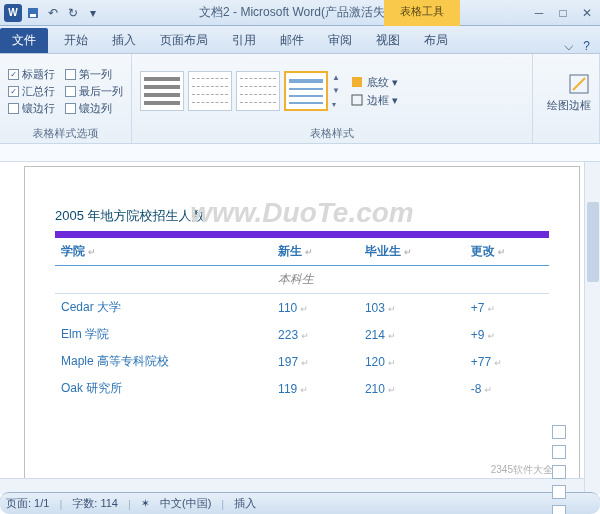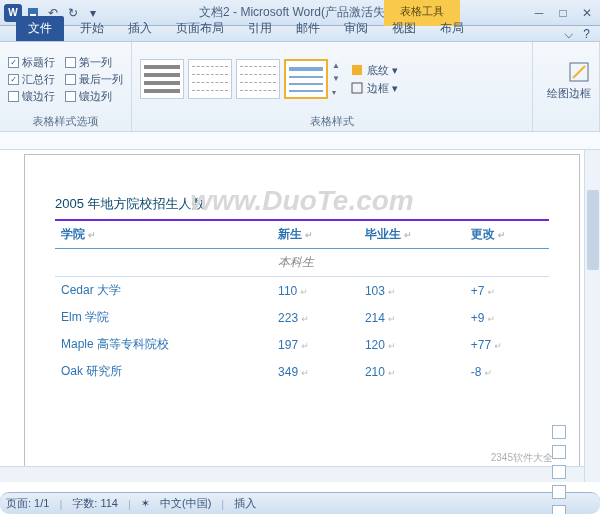--- a/index.html
+++ b/index.html
@@ -5,21 +5,21 @@
 * { box-sizing: border-box; margin: 0; padding: 0; font-family: "Microsoft YaHei", "Segoe UI", sans-serif; }
 body { width: 600px; height: 514px; background: #fff; overflow: hidden; font-size: 12px; }
 .titlebar { height: 26px; background: linear-gradient(#e6eff8,#d4e3f4); display: flex; align-items: center; border-bottom: 1px solid #9db4cf; position: relative; }
 .qat { display: flex; align-items: center; gap: 2px; padding: 0 4px; }
 .qat .wicon { width: 18px; height: 18px; background: #2b579a; border-radius: 3px; display: flex; align-items: center; justify-content: center; color: #fff; font-size: 10px; font-weight: bold; }
 .qat .btn { width: 18px; height: 18px; display: flex; align-items: center; justify-content: center; color: #3b5375; }
 .title { position: absolute; left: 50%; transform: translateX(-50%); color: #4a6280; font-size: 12px; }
 .context-tab { position: absolute; right: 140px; top: 0; height: 26px; background: #f8c94a; color: #5a4a1a; padding: 4px 16px; font-size: 11px; }
 .winctrl { position: absolute; right: 6px; display: flex; gap: 10px; color: #4a6280; }
 .winctrl span { width: 14px; text-align: center; cursor: default; }
-.tabs { height: 16px; background: linear-gradient(#e6eff8,#d4e3f4); display: flex; align-items: flex-end; border-bottom: 1px solid #b8c9dd; padding-left: 16px; position: relative; }
+.tabs { height: 28px; background: linear-gradient(#e6eff8,#d4e3f4); display: flex; align-items: flex-end; border-bottom: 1px solid #b8c9dd; padding-left: 0; position: relative; }
 .tab { padding: 4px 12px; color: #3b5375; font-size: 12px; cursor: default; }
 .tab.file { background: #2b579a; color: #fff; border-radius: 2px 2px 0 0; margin-right: 4px; }
 .tab.active { background: #fff; border: 1px solid #b8c9dd; border-bottom: none; border-radius: 2px 2px 0 0; }
 .tabhelp { position: absolute; right: 10px; display: flex; gap: 10px; color: #3b5375; }
 .ribbon { height: 90px; background: linear-gradient(#f4f8fc,#e8f0f8); border-bottom: 1px solid #c9d8e8; display: flex; }
 .group { border-right: 1px solid #d0dceb; padding: 4px 8px 2px; display: flex; flex-direction: column; justify-content: space-between; }
 .group-body { flex: 1; display: flex; align-items: center; gap: 6px; }
 .group-label { text-align: center; color: #5a6f8a; font-size: 11px; padding-top: 2px; }
 .checks { display: grid; grid-template-columns: auto auto; gap: 2px 10px; }
 .ck { display: flex; align-items: center; gap: 3px; color: #3b5375; font-size: 11px; }
@@ -39,21 +39,21 @@
 .doc-area { position: relative; height: 332px; background: #fff; overflow: hidden; }
 .scrollbar-v { position: absolute; right: 0; top: 0; width: 16px; height: 100%; background: #eef3f9; border-left: 1px solid #d0dceb; }
 .scrollbar-v .thumb { position: absolute; top: 40px; left: 2px; width: 12px; height: 80px; background: #c5d4e5; border-radius: 2px; }
 .scrollbar-h { position: absolute; bottom: 0; left: 0; right: 16px; height: 16px; background: #eef3f9; border-top: 1px solid #d0dceb; }
 .page { background: #fff; border: 1px solid #c0c0c0; margin: 4px 20px 0 24px; padding: 40px 30px 0; position: relative; height: 340px; }
 .watermark { position: absolute; top: 30px; left: 0; right: 0; text-align: center; font-size: 28px; font-style: italic; color: #d8d8d8; font-weight: bold; pointer-events: none; }
 .caption { font-size: 13px; color: #0c4a6e; margin-bottom: 6px; }
 .wm-logo { position: absolute; right: 26px; bottom: 28px; font-size: 10px; color: #b0b0b0; }
 .tbl { width: 100%; border-collapse: collapse; }
 .tbl th, .tbl td { text-align: left; padding: 5px 6px; font-size: 12px; color: #2e74b5; position: relative; }
-.tbl th { border-top: 2px solid #6d28d9; border-bottom: 1px solid #5b9bd5; font-weight: bold; }
+.tbl th { border-top: 7px solid #6d28d9; border-bottom: 1px solid #5b9bd5; font-weight: bold; }
 .tbl .sub td { font-style: italic; color: #888; border-bottom: 1px solid #d0dceb; }
 .tbl td.num::after, .tbl th::after { content: "↵"; font-size: 9px; color: #bbb; margin-left: 3px; }
 .statusbar { height: 22px; background: linear-gradient(#e6eff8,#cfdff0); border-top: 1px solid #9db4cf; display: flex; align-items: center; font-size: 11px; color: #3b5375; padding: 0 6px; gap: 10px; position: absolute; bottom: 0; left: 0; right: 0; border-radius: 9px; }
 .statusbar .sep { color: #9db4cf; }
 .statusbar .right { margin-left: auto; display: flex; align-items: center; gap: 6px; flex-direction: column; }
 .zoom-slider { width: 70px; height: 4px; background: #b0c2d8; position: relative; }
 .zoom-slider .zt { position: absolute; left: 50%; top: -3px; width: 8px; height: 10px; background: #6a88ab; border-radius: 2px; }
 .viewbtn { width: 14px; height: 14px; border: 1px solid #9db4cf; background: #fff; }
 </style>
 </head>
@@ -222,21 +222,21 @@
             <td class="num">+9</td>
           </tr>
           <tr>
             <td class="">Maple 高等专科院校</td>
             <td class="num">197</td>
             <td class="num">120</td>
             <td class="num">+77</td>
           </tr>
           <tr>
             <td class="">Oak 研究所</td>
-            <td class="num">349</td>
+            <td class="num">119</td>
             <td class="num">210</td>
             <td class="num">-8</td>
           </tr>
         </tbody>
     </table>
     <div class="wm-logo">2345软件大全</div>
   </div>
   <div class="scrollbar-v">
       <div class="thumb"></div>
     </div>

